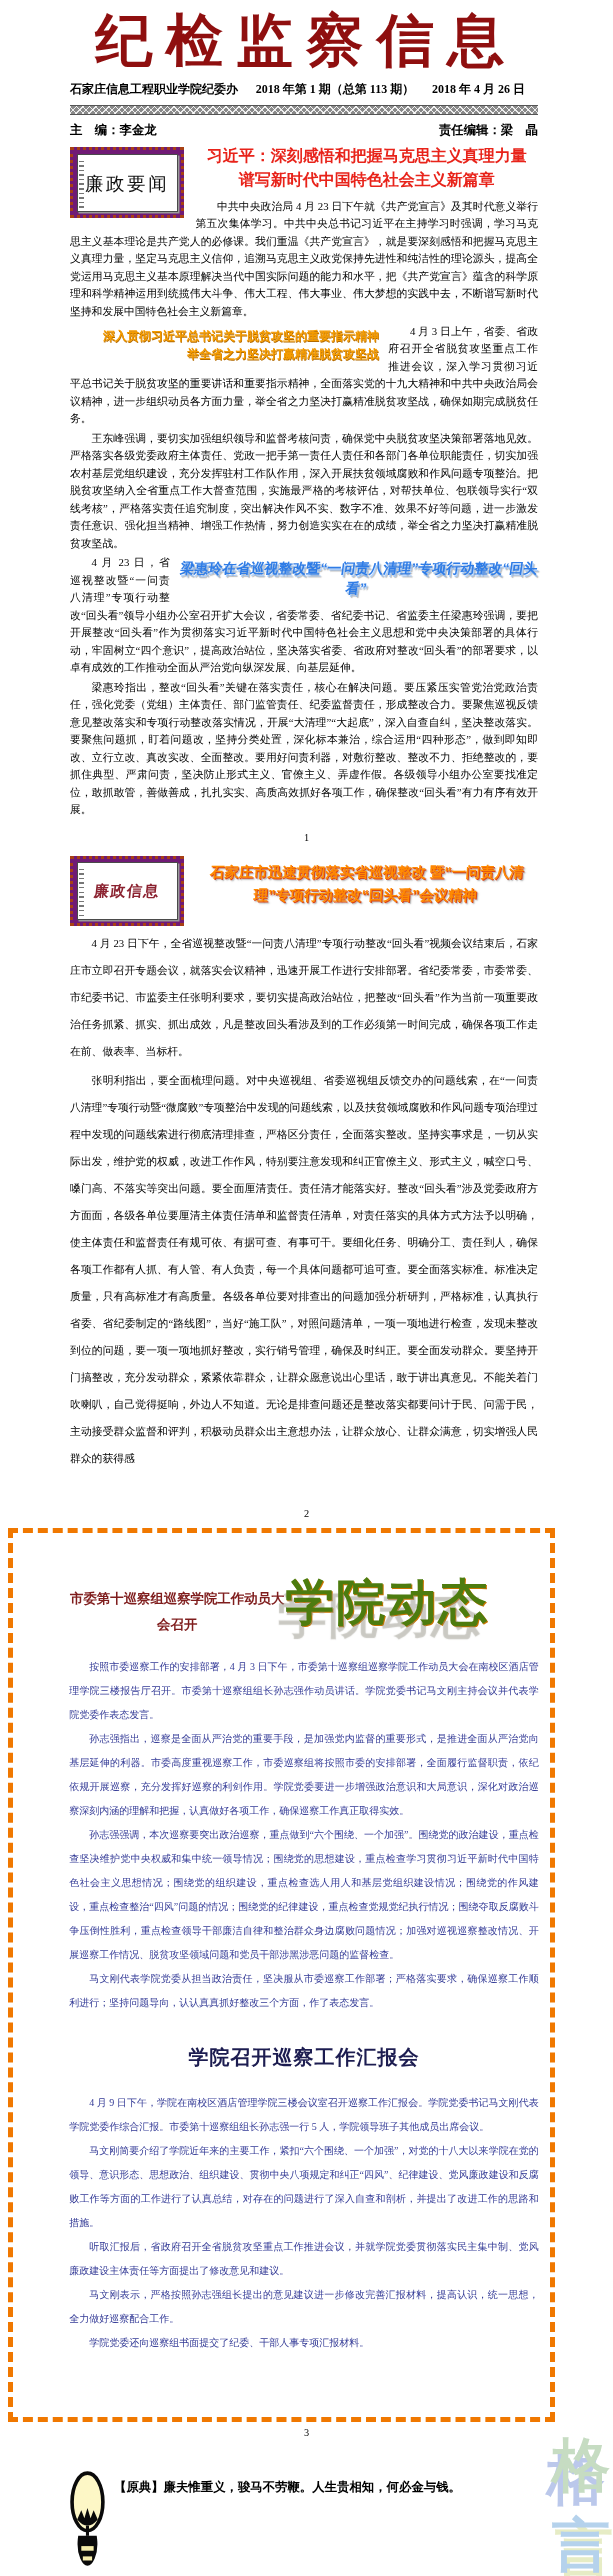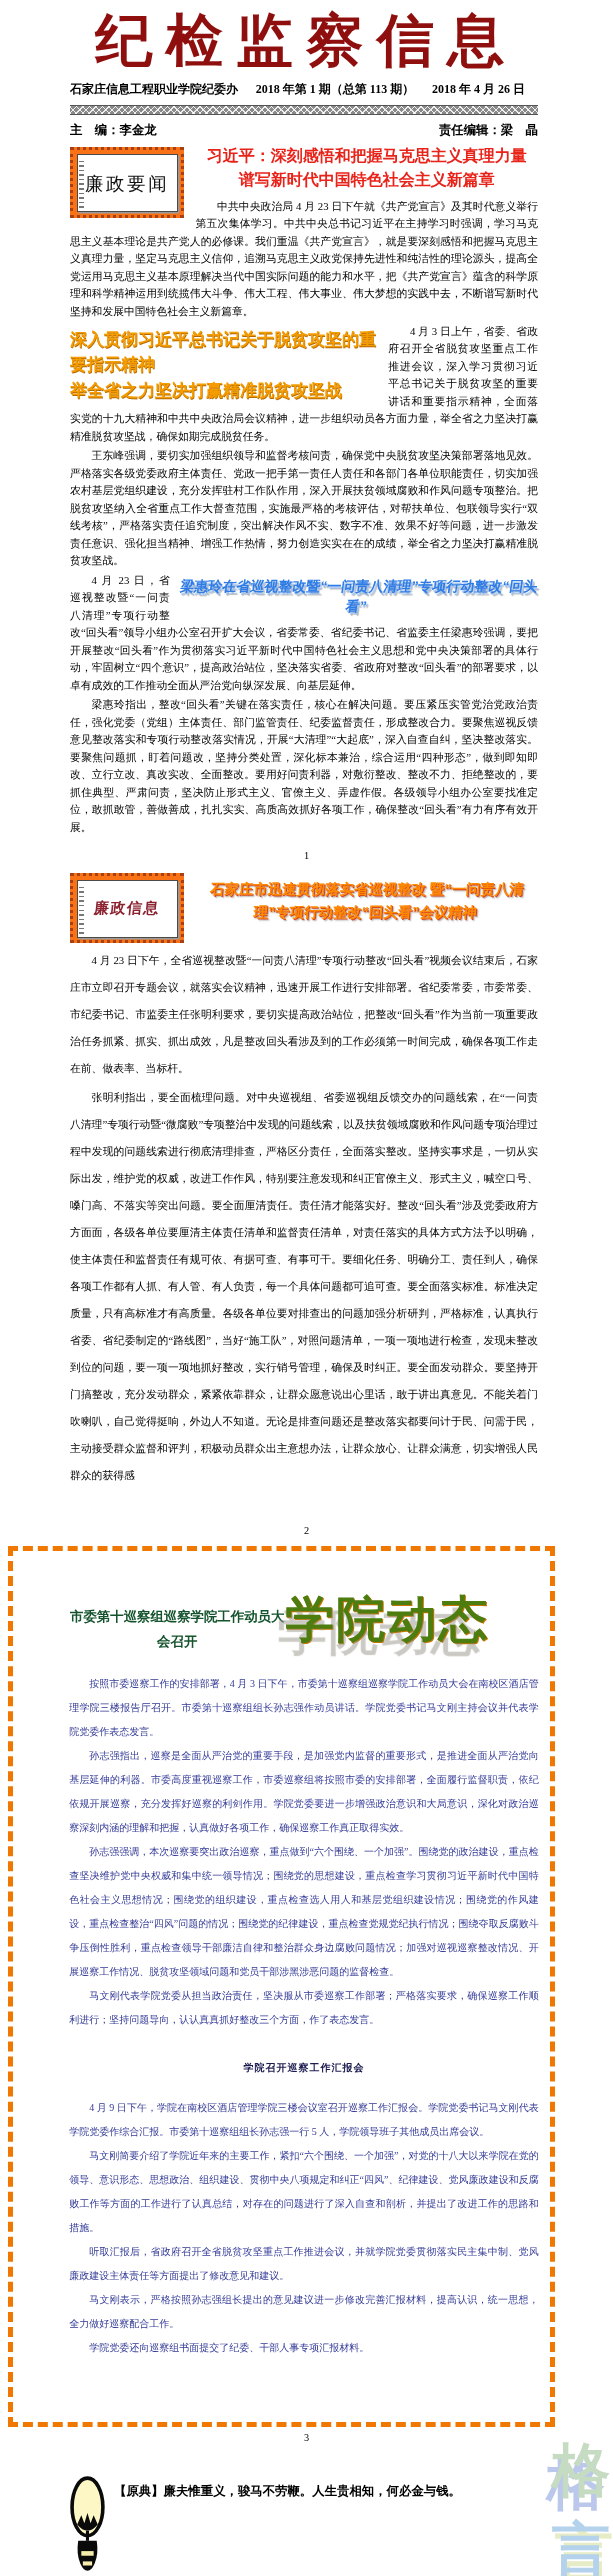--- a/index.html
+++ b/index.html
@@ -20,60 +20,60 @@
   .editors{display:flex;justify-content:space-between;margin:7.2px 75px 3.1px 70px;
            font-size:12.4px;font-weight:bold;}
 
   
   .col{padding:0 75px 0 70px;}
   .para{font-size:10.8px;line-height:17.5px;text-align:justify;text-indent:2em;margin:0 0 2.1px 0;}
   .pagenum{text-align:center;font-size:10.3px;margin:13.4px 0 9.3px 0;}
 
   
   .notebox{float:left;width:101px;height:56px;border:3.6px dotted #a84014;
-           padding:3.6px 3.6px 4.6px 3.6px;margin:3.1px 11.3px 4.1px 0;background:#f97316;}
+           padding:3.6px 3.6px 4.6px 3.6px;margin:3.1px 11.3px 4.1px 0;background:#701a75;}
   .notecard{position:relative;height:100%;background:#fff;border:1px solid #4a4a4a;
             box-shadow:1.5px 1.5px 0 #9a9a9a;display:flex;align-items:center;justify-content:center;}
   .notecard:before{content:"";position:absolute;left:1px;top:3.1px;bottom:3.1px;width:5.7px;
             background:repeating-linear-gradient(0deg,#777 0 1.5px,transparent 1.5px 4.6px);}
   .notelabel-a{font-size:18.5px;letter-spacing:2.6px;color:#111;}
   .notelabel-b{font-size:15px;letter-spacing:1.5px;color:#8b2230;font-weight:bold;
                transform:skewX(-6deg);}
 
   
   .hl-red{overflow:hidden;text-align:center;color:#e8231a;font-weight:bold;
           font-family:"Liberation Sans","DejaVu Sans",sans-serif;
           font-size:16px;line-height:1.45;margin:5.2px 0 7.2px 0;}
-  .hl-orange{float:left;width:309px;text-align:left;color:#f59c00;font-weight:bold;
-             font-family:"Liberation Sans","DejaVu Sans",sans-serif;font-size:17px;line-height:1.5;
+  .hl-orange{float:left;width:309px;text-align:right;color:#f59c00;font-weight:bold;
+             font-family:"Liberation Sans","DejaVu Sans",sans-serif;font-size:12px;line-height:1.5;
              margin:4.1px 9.3px 3.1px 0;text-shadow:0.5px 0.5px 0 #b36a00;}
   .hl-blue{float:right;width:361px;text-align:center;color:#2f7ce6;font-weight:bold;
            font-family:"Liberation Sans","DejaVu Sans",sans-serif;font-size:14px;line-height:1.4;
            margin:5.2px 0 4.1px 7.2px;transform:skewX(-8deg);
            text-shadow:1.5px 1.5px 0 rgba(120,180,255,.55),2.6px 2.6px 1px rgba(60,60,60,.35);}
   .hl-grad{overflow:hidden;text-align:center;font-weight:bold;
            font-family:"Liberation Sans","DejaVu Sans",sans-serif;font-size:14.4px;line-height:1.6;
            padding-top:8.2px;color:#ff8a00;transform:skewX(-4deg);
            text-shadow:1px 1px 0 #d8451a,2.1px 2.1px 1.5px rgba(90,90,90,.5);}
 
   .sect-b .para{line-height:27px;}
   .clear{clear:both;}
 
   
   .dongtai{margin:9.3px 58px 0 8.2px;border:5.2px dashed #f07800;
            padding:28px 11.3px 62px 56px;}
   .dt-head{display:flex;align-items:flex-start;}
   .dt-heading{width:216px;text-align:center;font-size:13.4px;font-weight:bold;line-height:1.9;
-              padding-top:25px;color:#14532d;}
+              padding-top:25px;color:#7f1d1d;}
   .wordart-dongtai{flex:1;text-align:left;font-family:"Liberation Sans","DejaVu Sans",sans-serif;
               font-weight:bold;font-size:49px;letter-spacing:2.1px;line-height:1.1;color:#4d7c0f;
               padding-top:14.4px;
               text-shadow:-7.2px 13.4px 1px rgba(150,148,135,.5),1px 1px 0 #c87400;}
   .dt-para{color:#333a96;font-size:10px;line-height:24px;text-align:justify;text-indent:2em;margin:0;}
-  .dt-heading2{text-align:center;font-size:10px;font-weight:bold;color:#1c1c50;
+  .dt-heading2{text-align:center;font-size:20px;font-weight:bold;color:#1c1c50;
                margin:29px 0 20.6px 0;letter-spacing:1px;}
   .dt-spacer{height:17.5px;}
 
   
   .geyan{position:relative;padding:13.4px 75px 0 70px;min-height:237px;}
   .geyan-top{display:flex;}
   .bulb{flex:0 0 44px;padding-top:9.3px;}
   .yuandian{font-size:12.4px;font-weight:bold;line-height:25px;width:355px;padding-top:13.4px;
             text-align:justify;}
   .watermark{position:absolute;top:-12.4px;right:1px;width:62px;display:flex;flex-direction:column;

